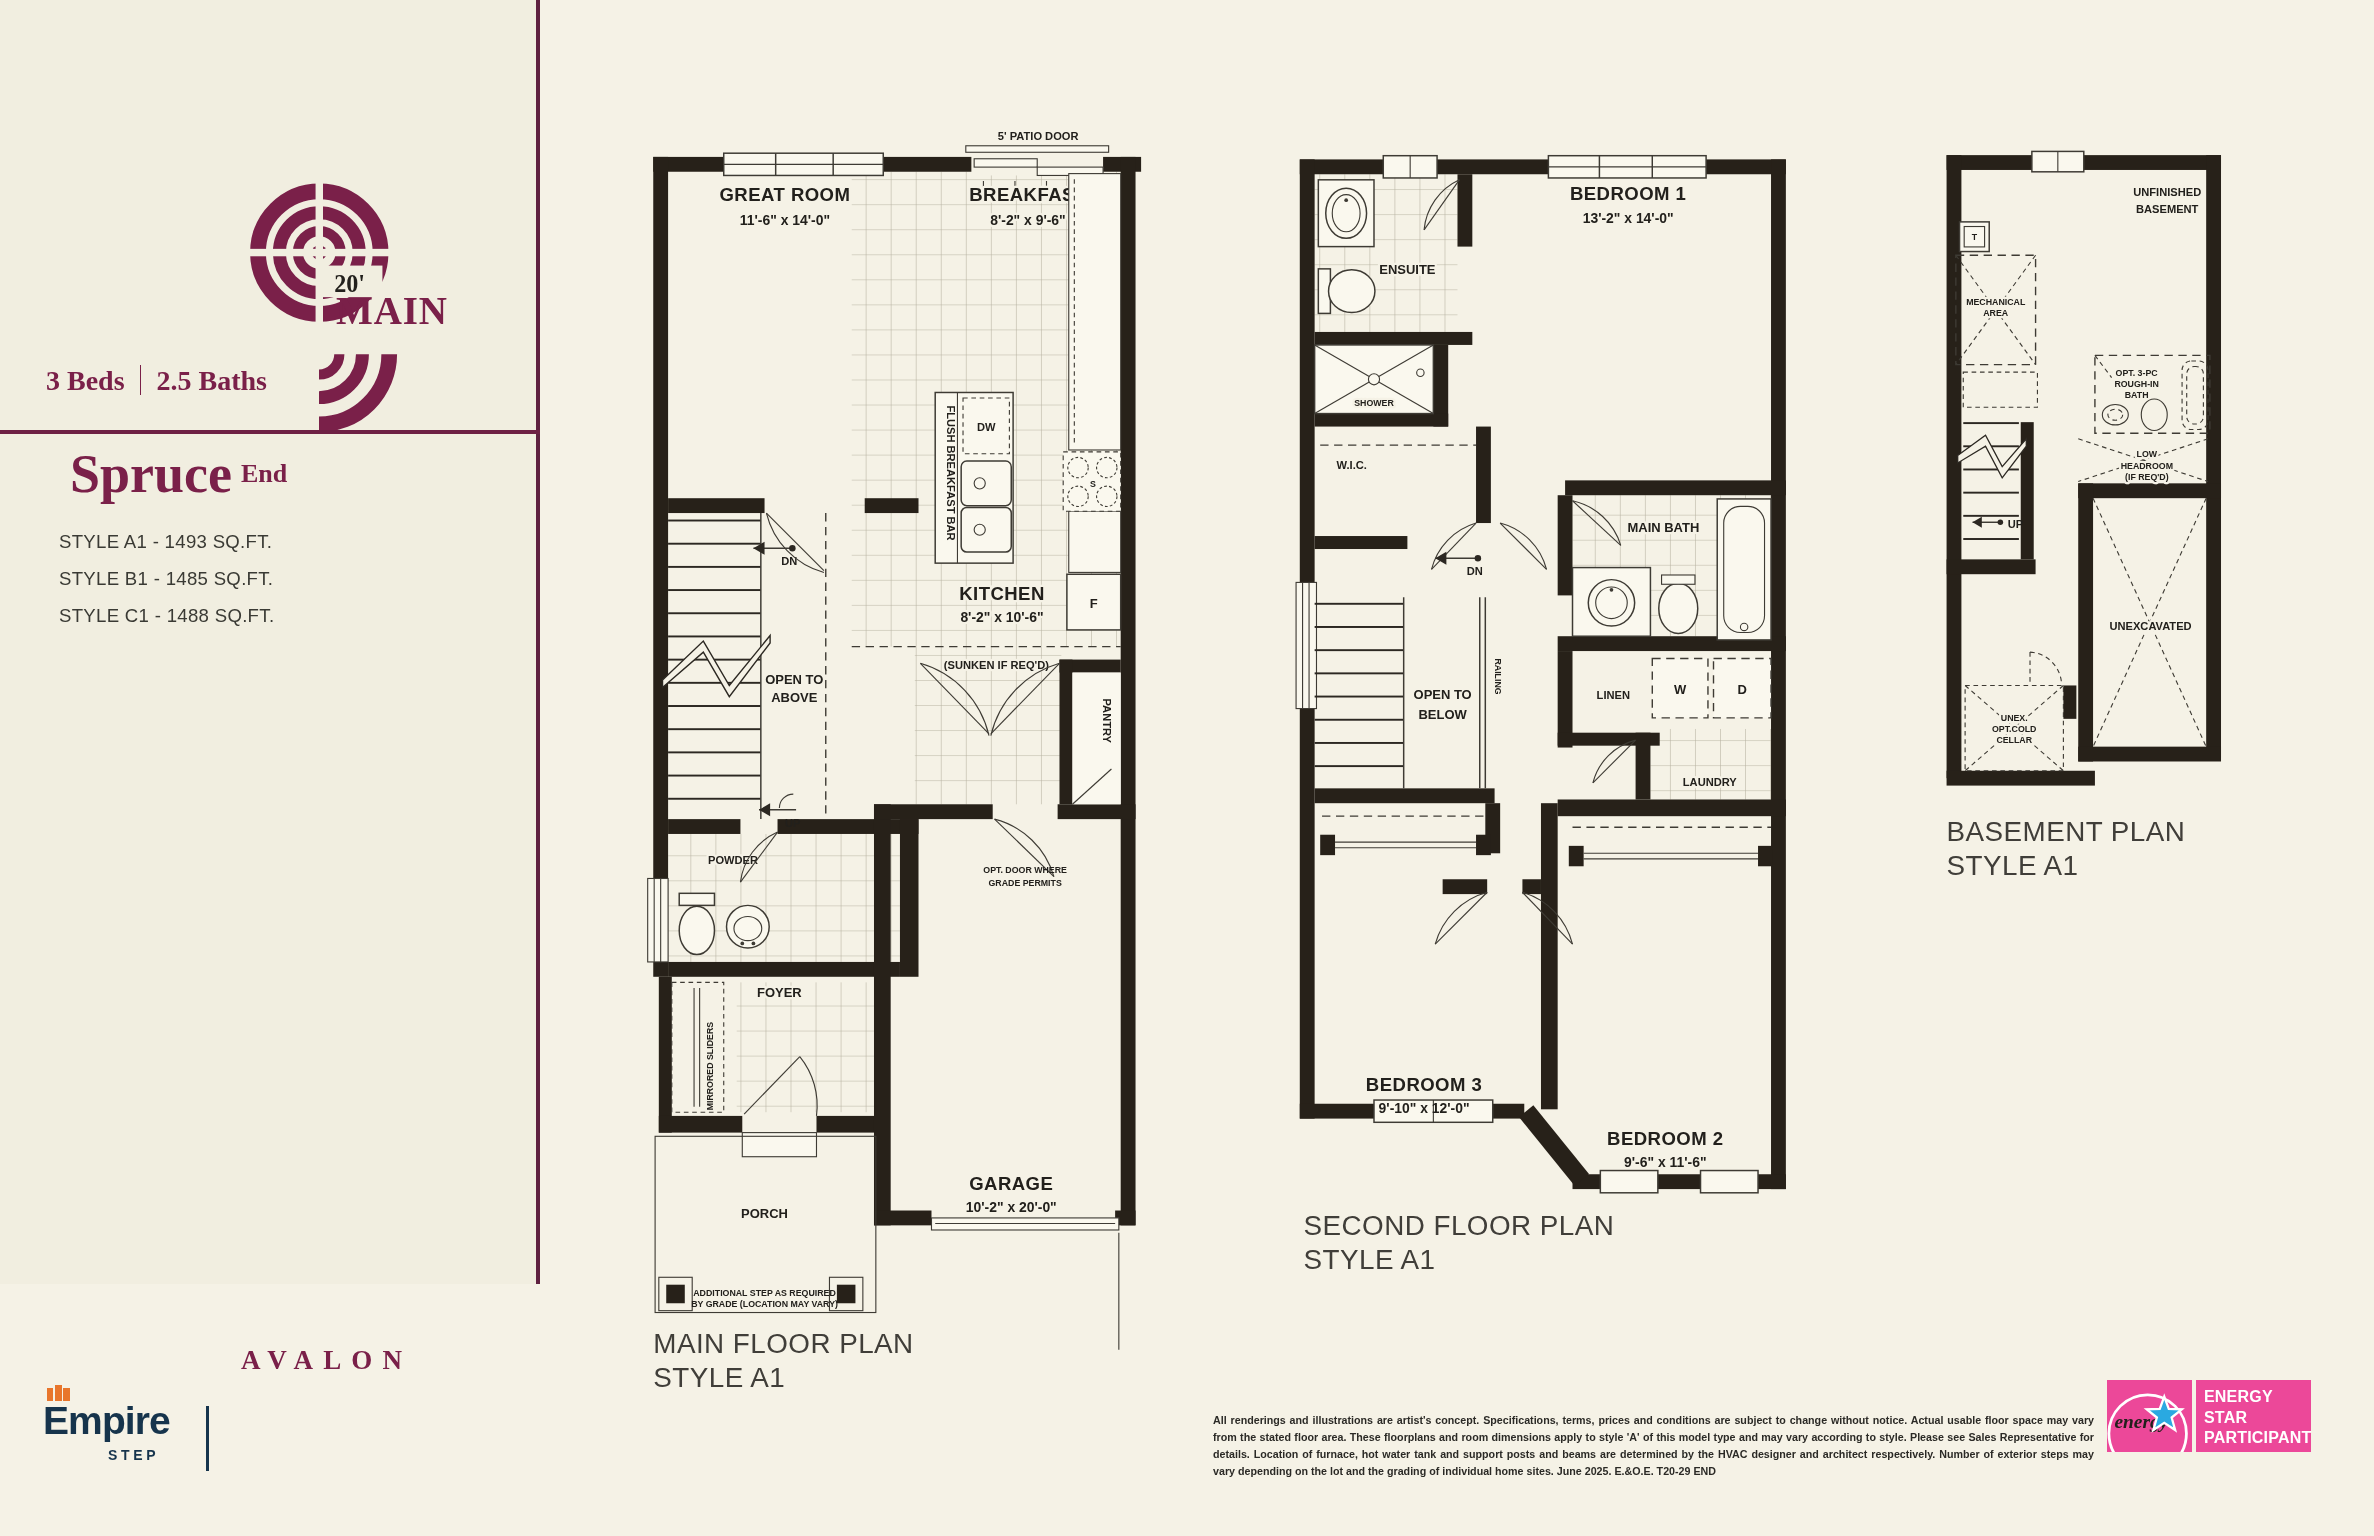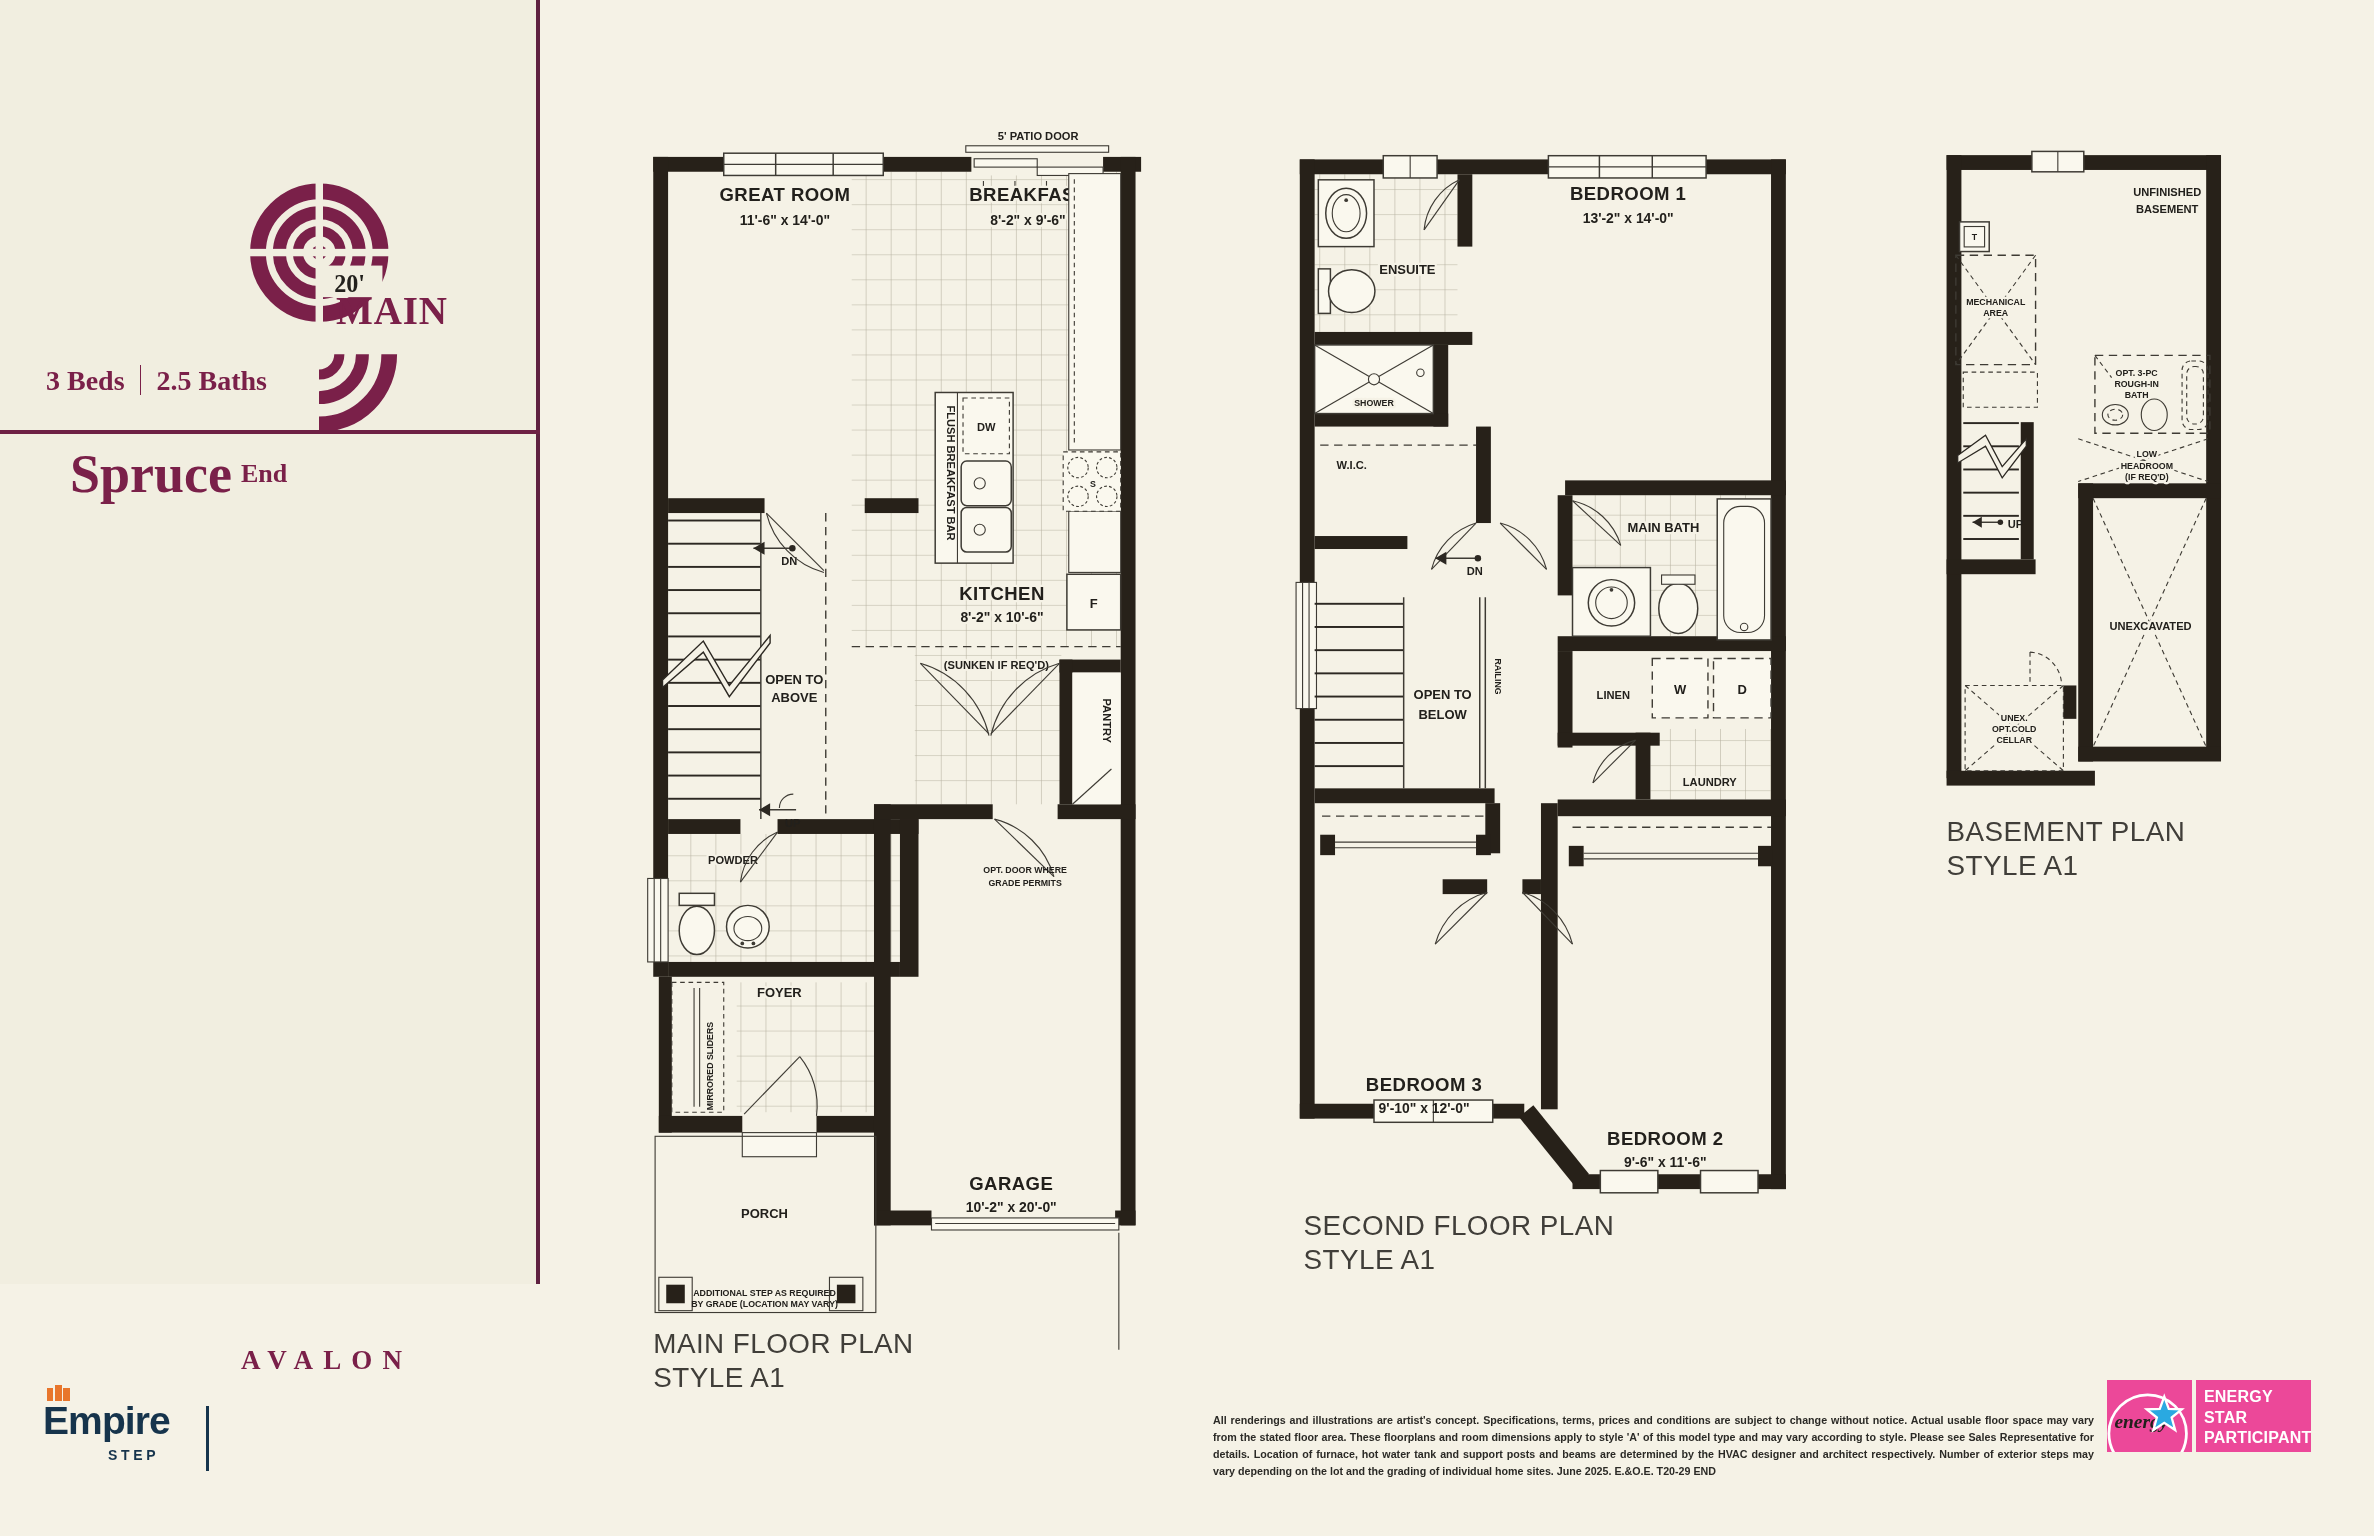--- a/index.html
+++ b/index.html
@@ -105,20 +105,25 @@
       <span>2.5 Baths</span>
     </div>
 
     <div id="divider"></div>
 
     <div id="model">
       <span class="big">Spruce</span>
       <span class="suffix">End</span>
     </div>
 
+    <div id="styles">
+      <div>STYLE A1 - 1493 SQ.FT.</div>
+      <div>STYLE B1 - 1485 SQ.FT.</div>
+      <div>STYLE C1 - 1488 SQ.FT.</div>
+    </div>
 
     <div id="empire">
       <span class="crown">
           <i></i>
           <i></i>
           <i></i>
         </span>
       <span class="word">Empire</span>
       <span class="homes">STEP</span>
     </div>

